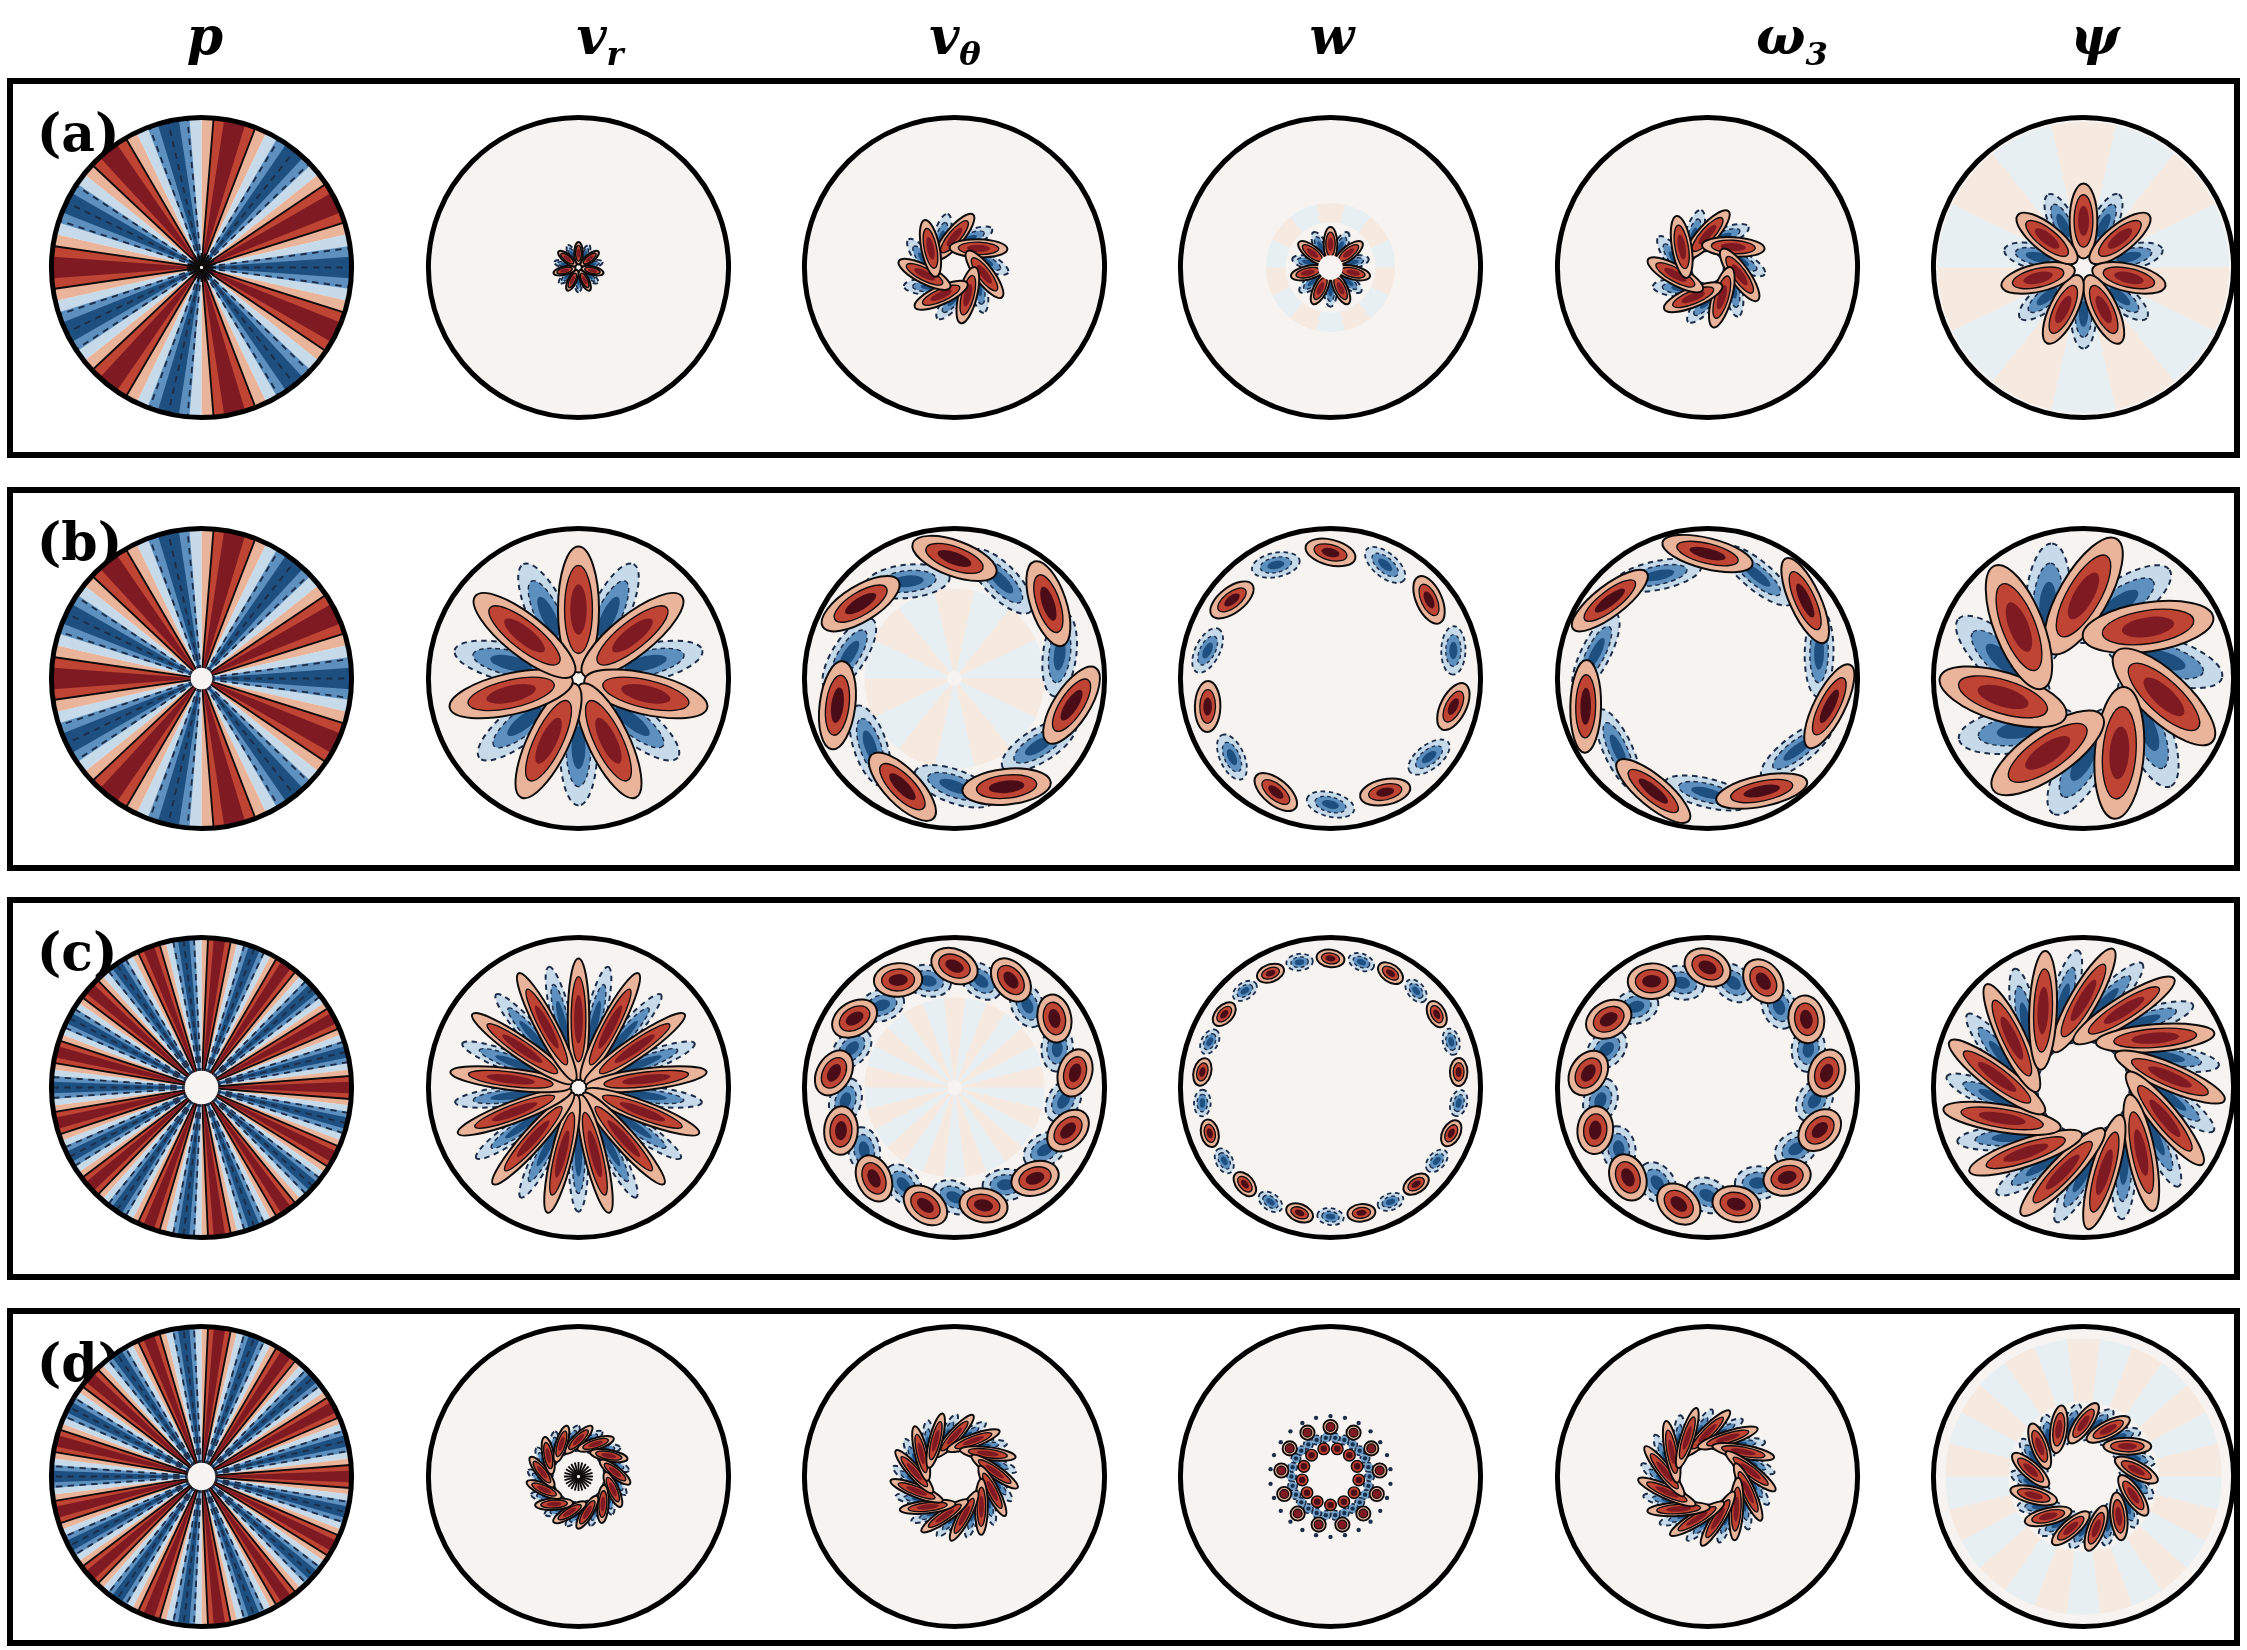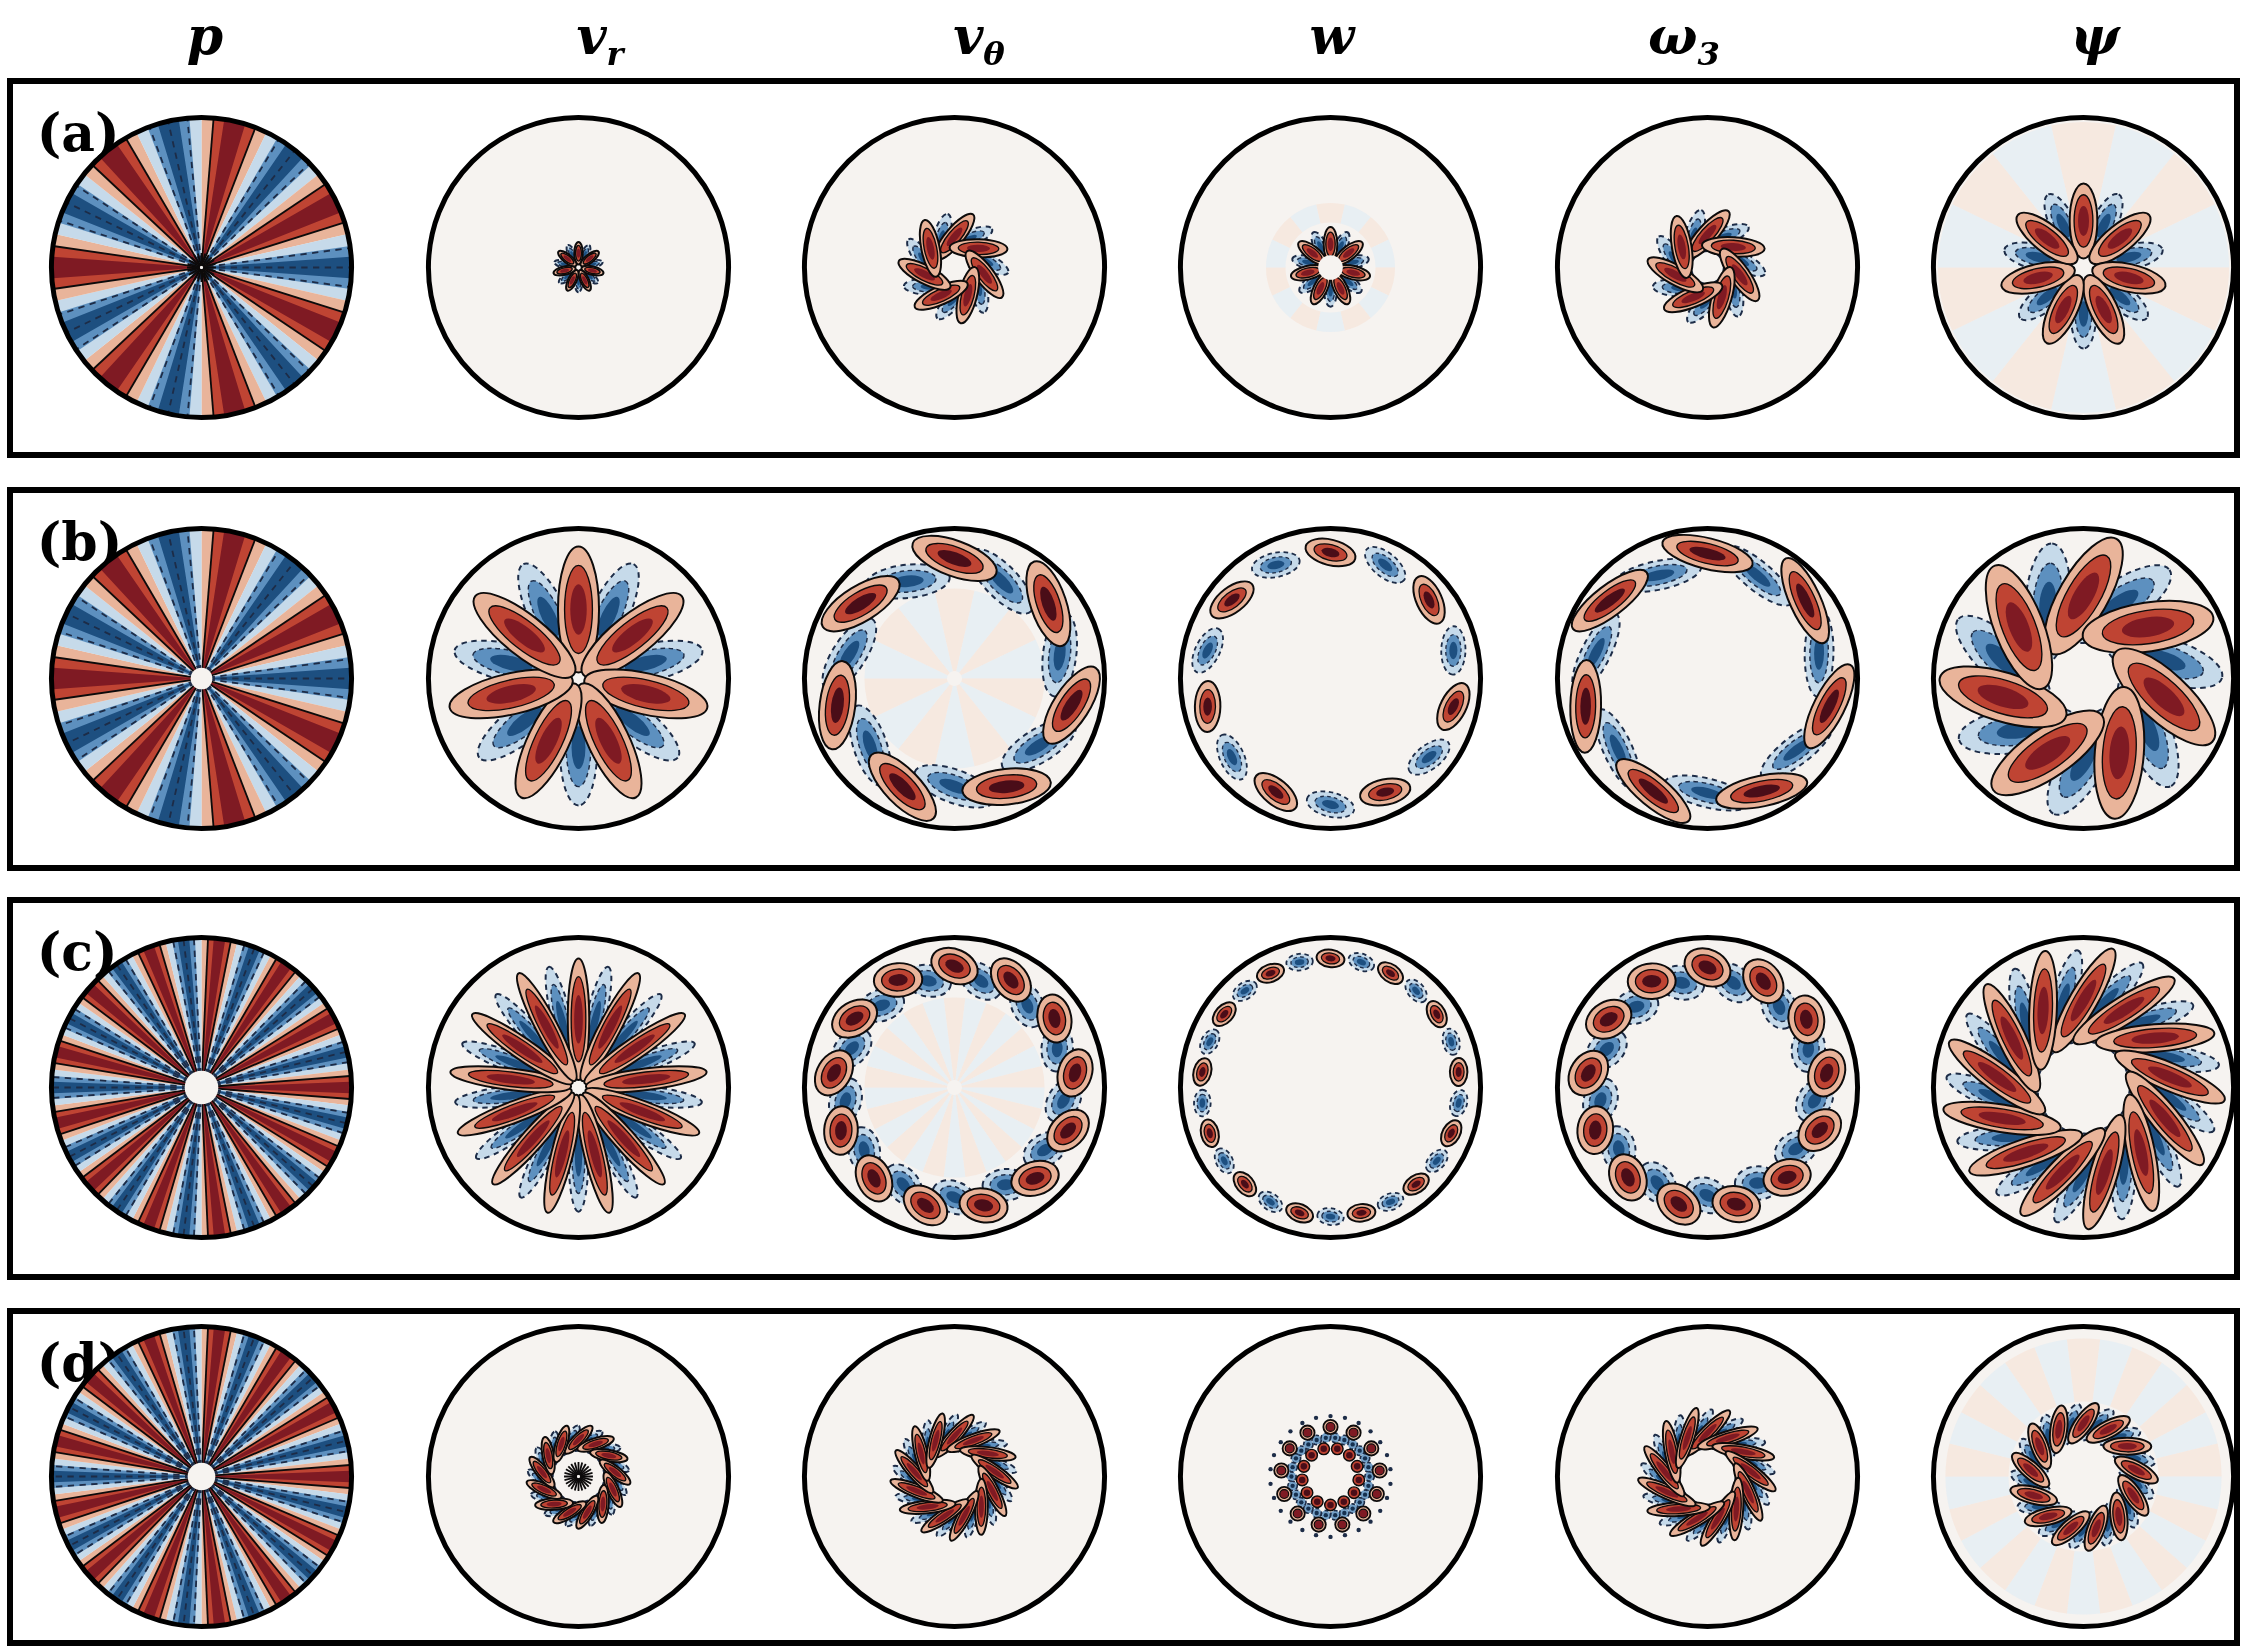--- a/index.html
+++ b/index.html
@@ -16,23 +16,23 @@
   .panel-d{top:1308px;height:338px;}
   .row-label{position:absolute;left:23.5px;top:18px;font-weight:bold;font-size:52px;color:#000;}
   svg.plot{position:absolute;width:311px;height:311px;}
 </style>
 </head>
 <body>
 
 <div class="hdr-row">
   <div class="col-hdr" style="left:205px"><span>p</span><sub></sub></div>
   <div class="col-hdr" style="left:600px"><span>v</span><sub>r</sub></div>
-  <div class="col-hdr" style="left:979px"><span>v</span><sub>θ</sub></div>
+  <div class="col-hdr" style="left:955px"><span>v</span><sub>θ</sub></div>
   <div class="col-hdr" style="left:1332px"><span>w</span><sub></sub></div>
-  <div class="col-hdr" style="left:1684px"><span>ω</span><sub>3</sub></div>
+  <div class="col-hdr" style="left:1792px"><span>ω</span><sub>3</sub></div>
   <div class="col-hdr" style="left:2095px"><span>ψ</span><sub></sub></div>
 </div>
 
 <div class="panel panel-a">
   <span class="row-label">(a)</span>
 <svg viewBox="-172 -172 344 344" class="plot" style="left: 33px; top: 28px;">
       <circle cx="0" cy="0" r="166" fill="#f6f3f0"></circle>
       <clipPath id="clip0">
         <circle cx="0" cy="0" r="164"></circle>
       </clipPath>

